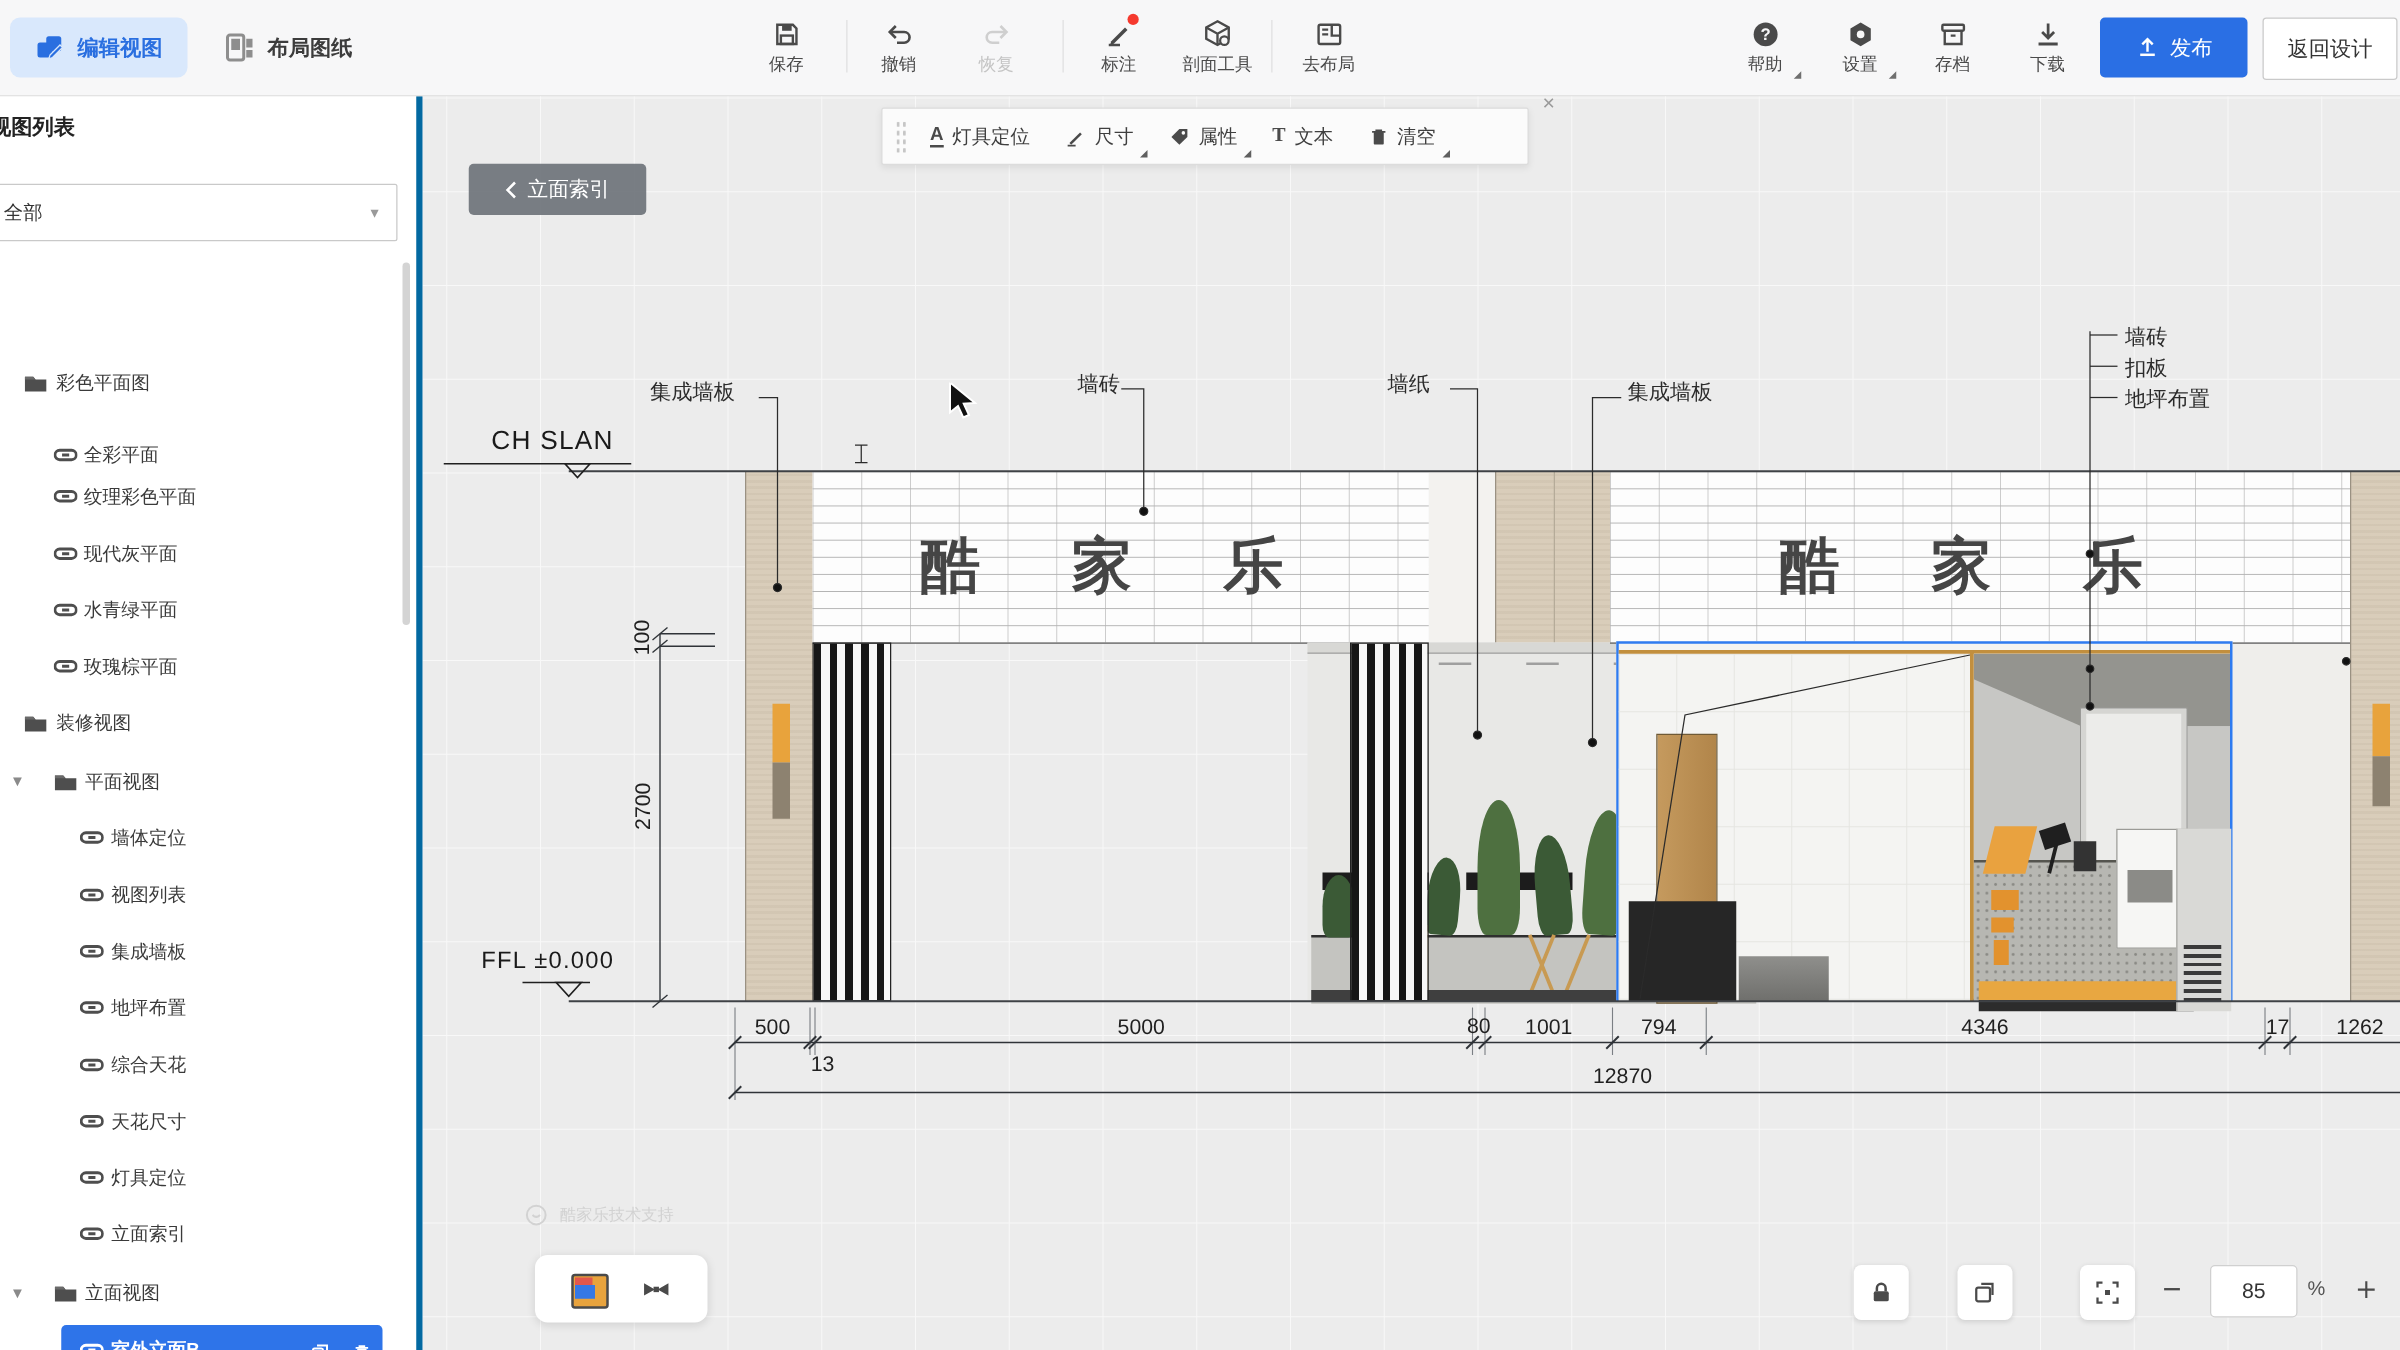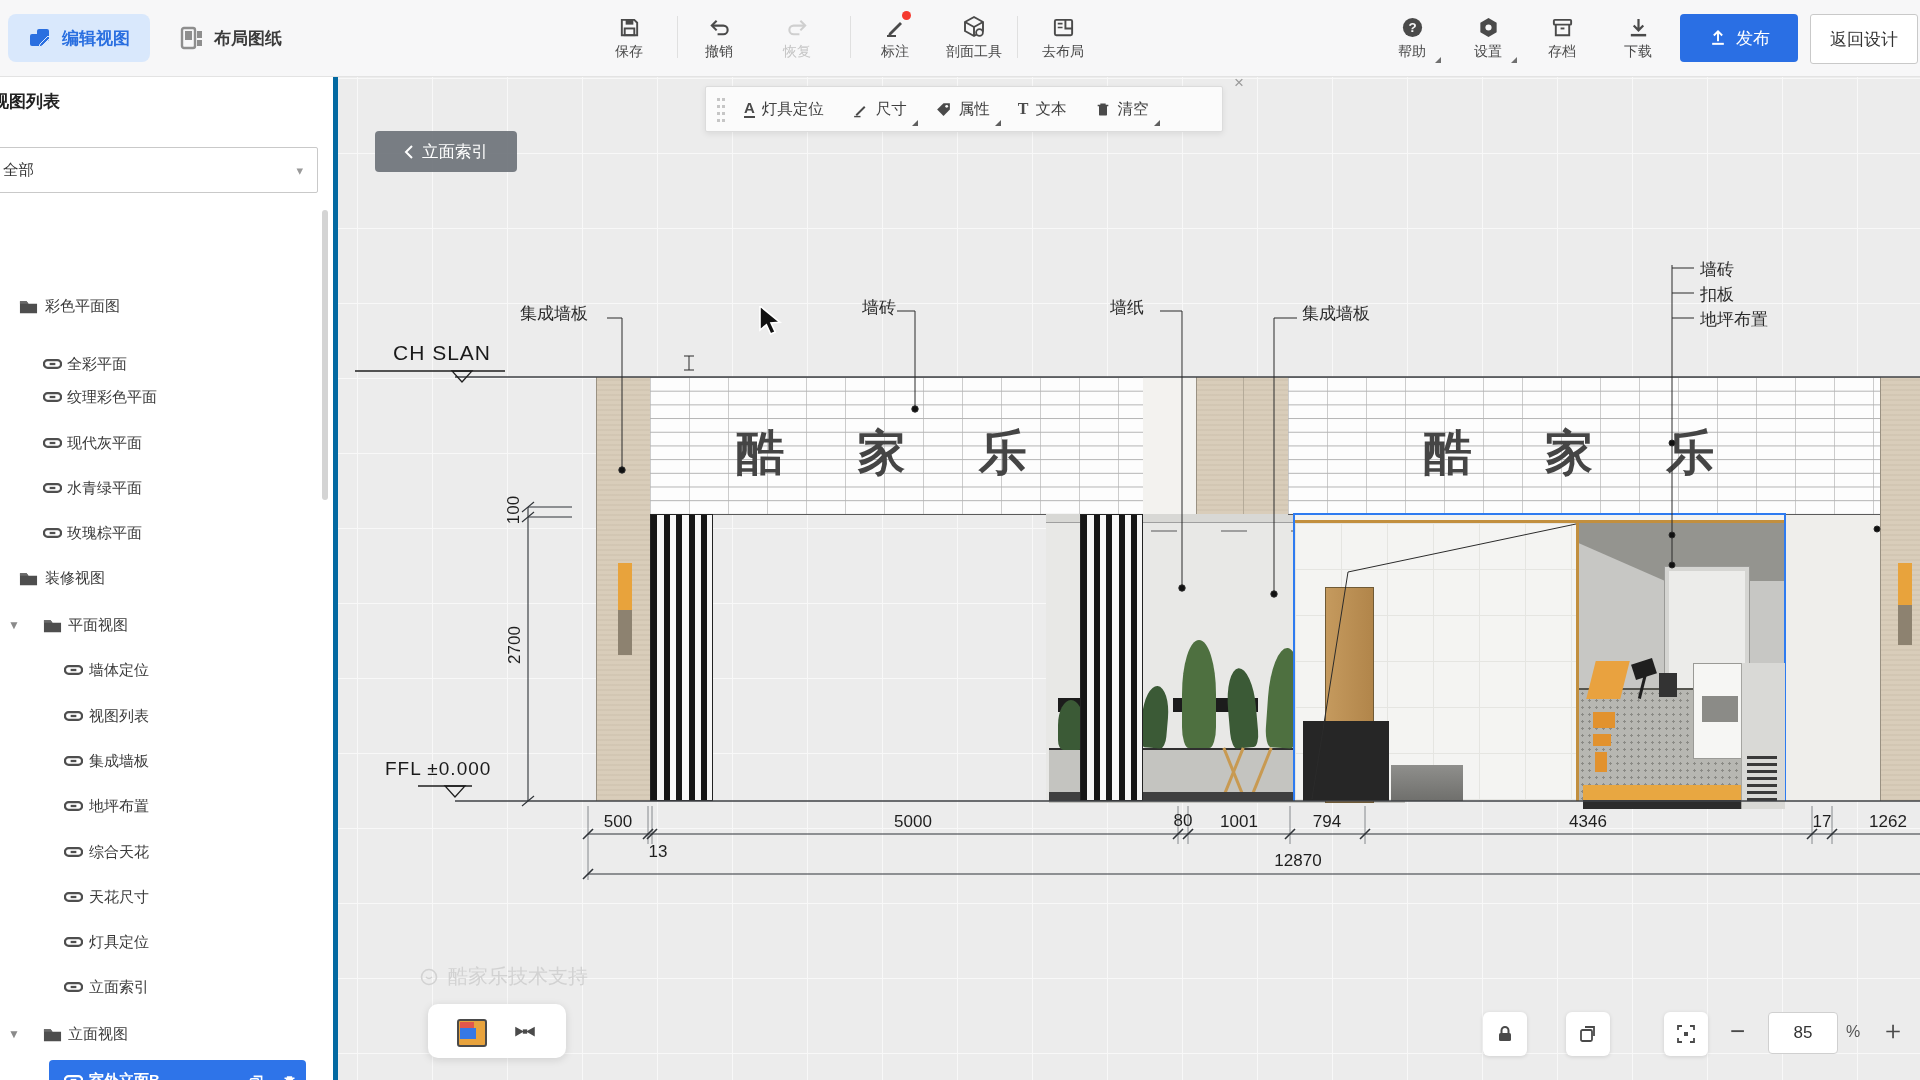--- a/index.html
+++ b/index.html
@@ -101,21 +101,21 @@
   .r-speaker{position:absolute;left:80px;top:150px;width:18px;height:24px;background:#333;}
   .r-base{position:absolute;left:4px;top:262px;width:172px;height:16px;background:#e8a741;}
   .r-baseDark{position:absolute;left:4px;top:277px;width:172px;height:9px;background:#2c2c2c;}
   .r-fridge{position:absolute;left:162px;top:140px;width:43px;height:146px;background:#d9d9d6;border-left:1px solid #a5a5a1;}
   .r-vent{position:absolute;left:168px;top:230px;width:30px;height:48px;background:repeating-linear-gradient(0deg,#3a3a3a 0 3px,#d9d9d6 3px 7px);}
 
   #wallpaper{left:1143px;top:377px;width:53px;height:424px;background:#f3f2ef;z-index:2;}
   #wall-after{left:1786px;top:514px;width:94px;height:287px;background:#efeeeb;z-index:2;}
 
   
-  #watermark{left:420px;top:963px;display:flex;align-items:center;gap:10px;color:#d2d2d2;font-size:20px;z-index:10;}
+  #watermark{left:420px;top:963px;display:flex;align-items:center;gap:10px;color:#d2d2d2;font-size:13px;z-index:10;}
   #pill{left:428px;top:1004px;width:138px;height:54px;background:#fff;border-radius:10px;box-shadow:0 2px 8px rgba(0,0,0,.12);
     display:flex;align-items:center;justify-content:center;gap:26px;z-index:20;}
   .sqbtn{width:44px;height:44px;background:#fff;border-radius:6px;box-shadow:0 1px 4px rgba(0,0,0,.12);
     display:flex;align-items:center;justify-content:center;cursor:pointer;z-index:20;}
   #zoomval{left:1768px;top:1012px;width:70px;height:42px;background:#fff;border:1px solid #d0d0d0;border-radius:4px;
     text-align:center;font-size:17px;color:#333;z-index:20;box-sizing:border-box;font-family:"Liberation Sans",sans-serif;}
   .zglyph{font-size:26px;color:#4a4a4a;z-index:20;cursor:pointer;line-height:1;}
   #pct{font-size:16px;color:#555;z-index:20;}
 
   svg{display:block;}

